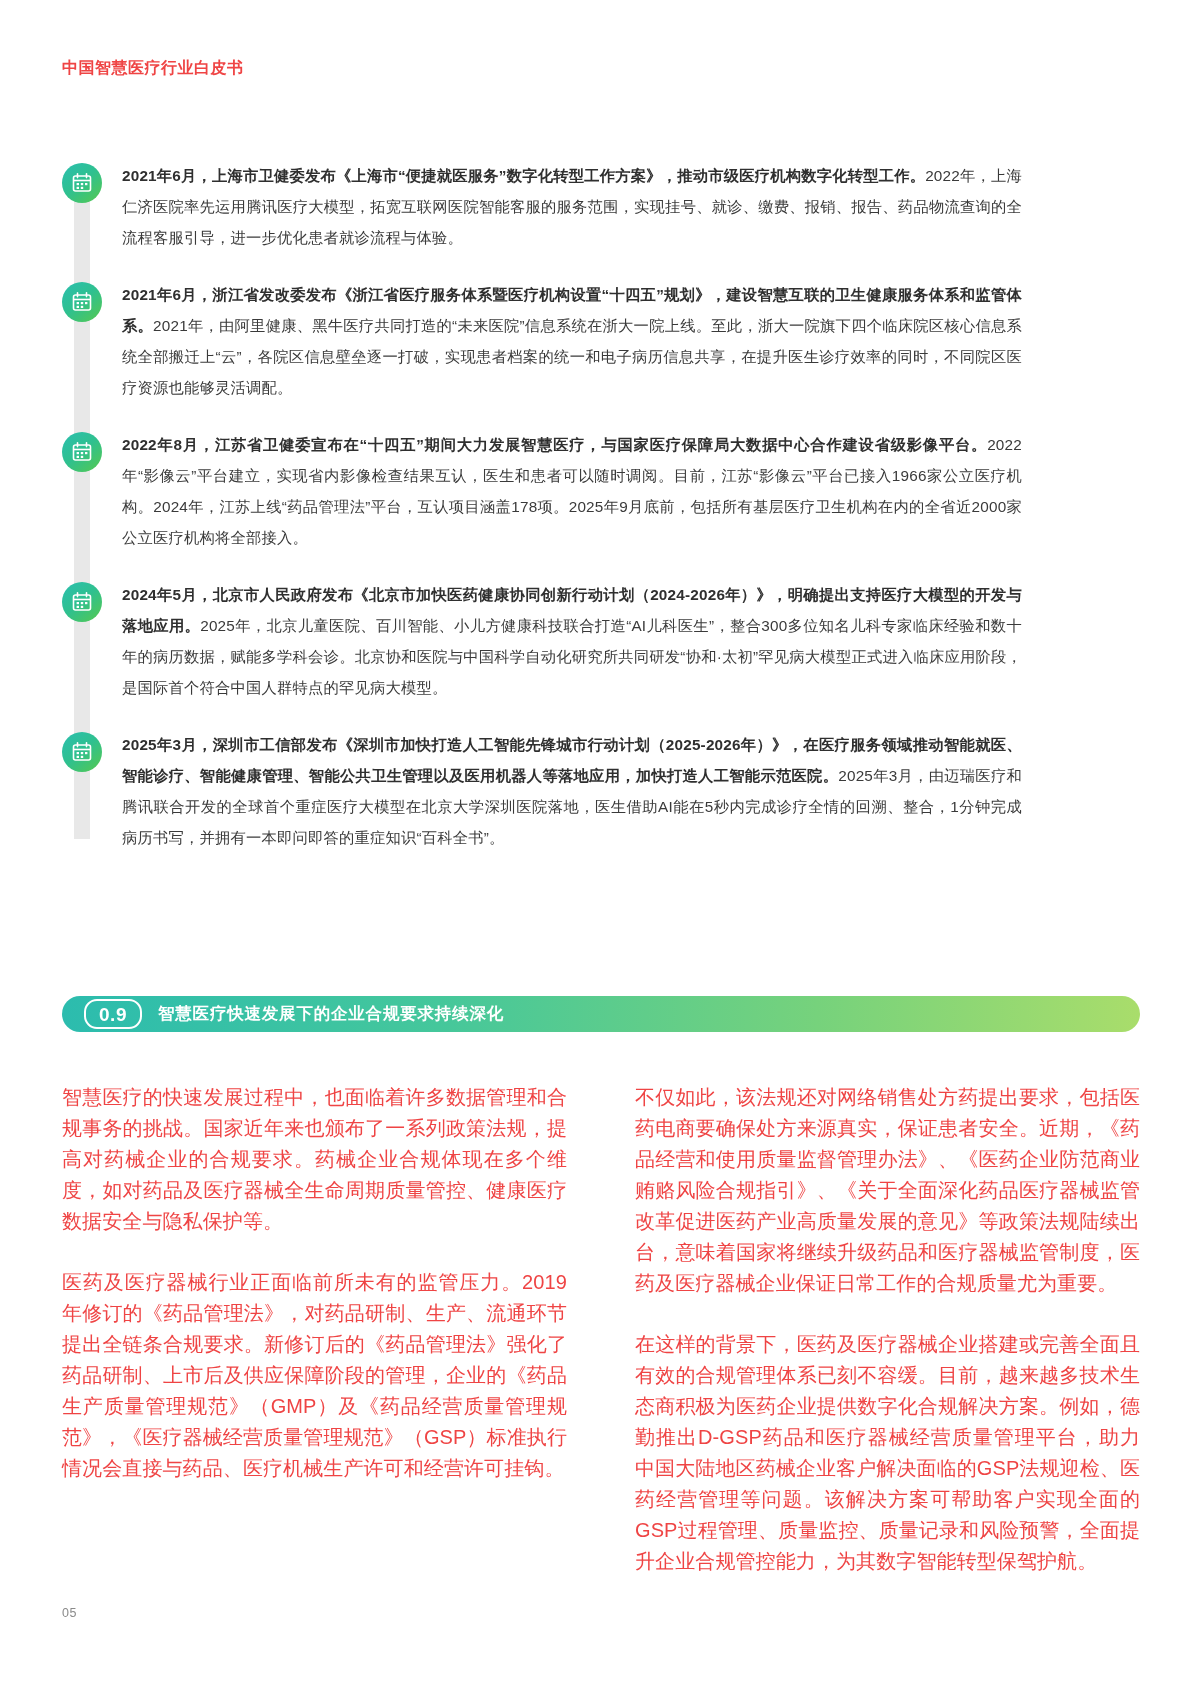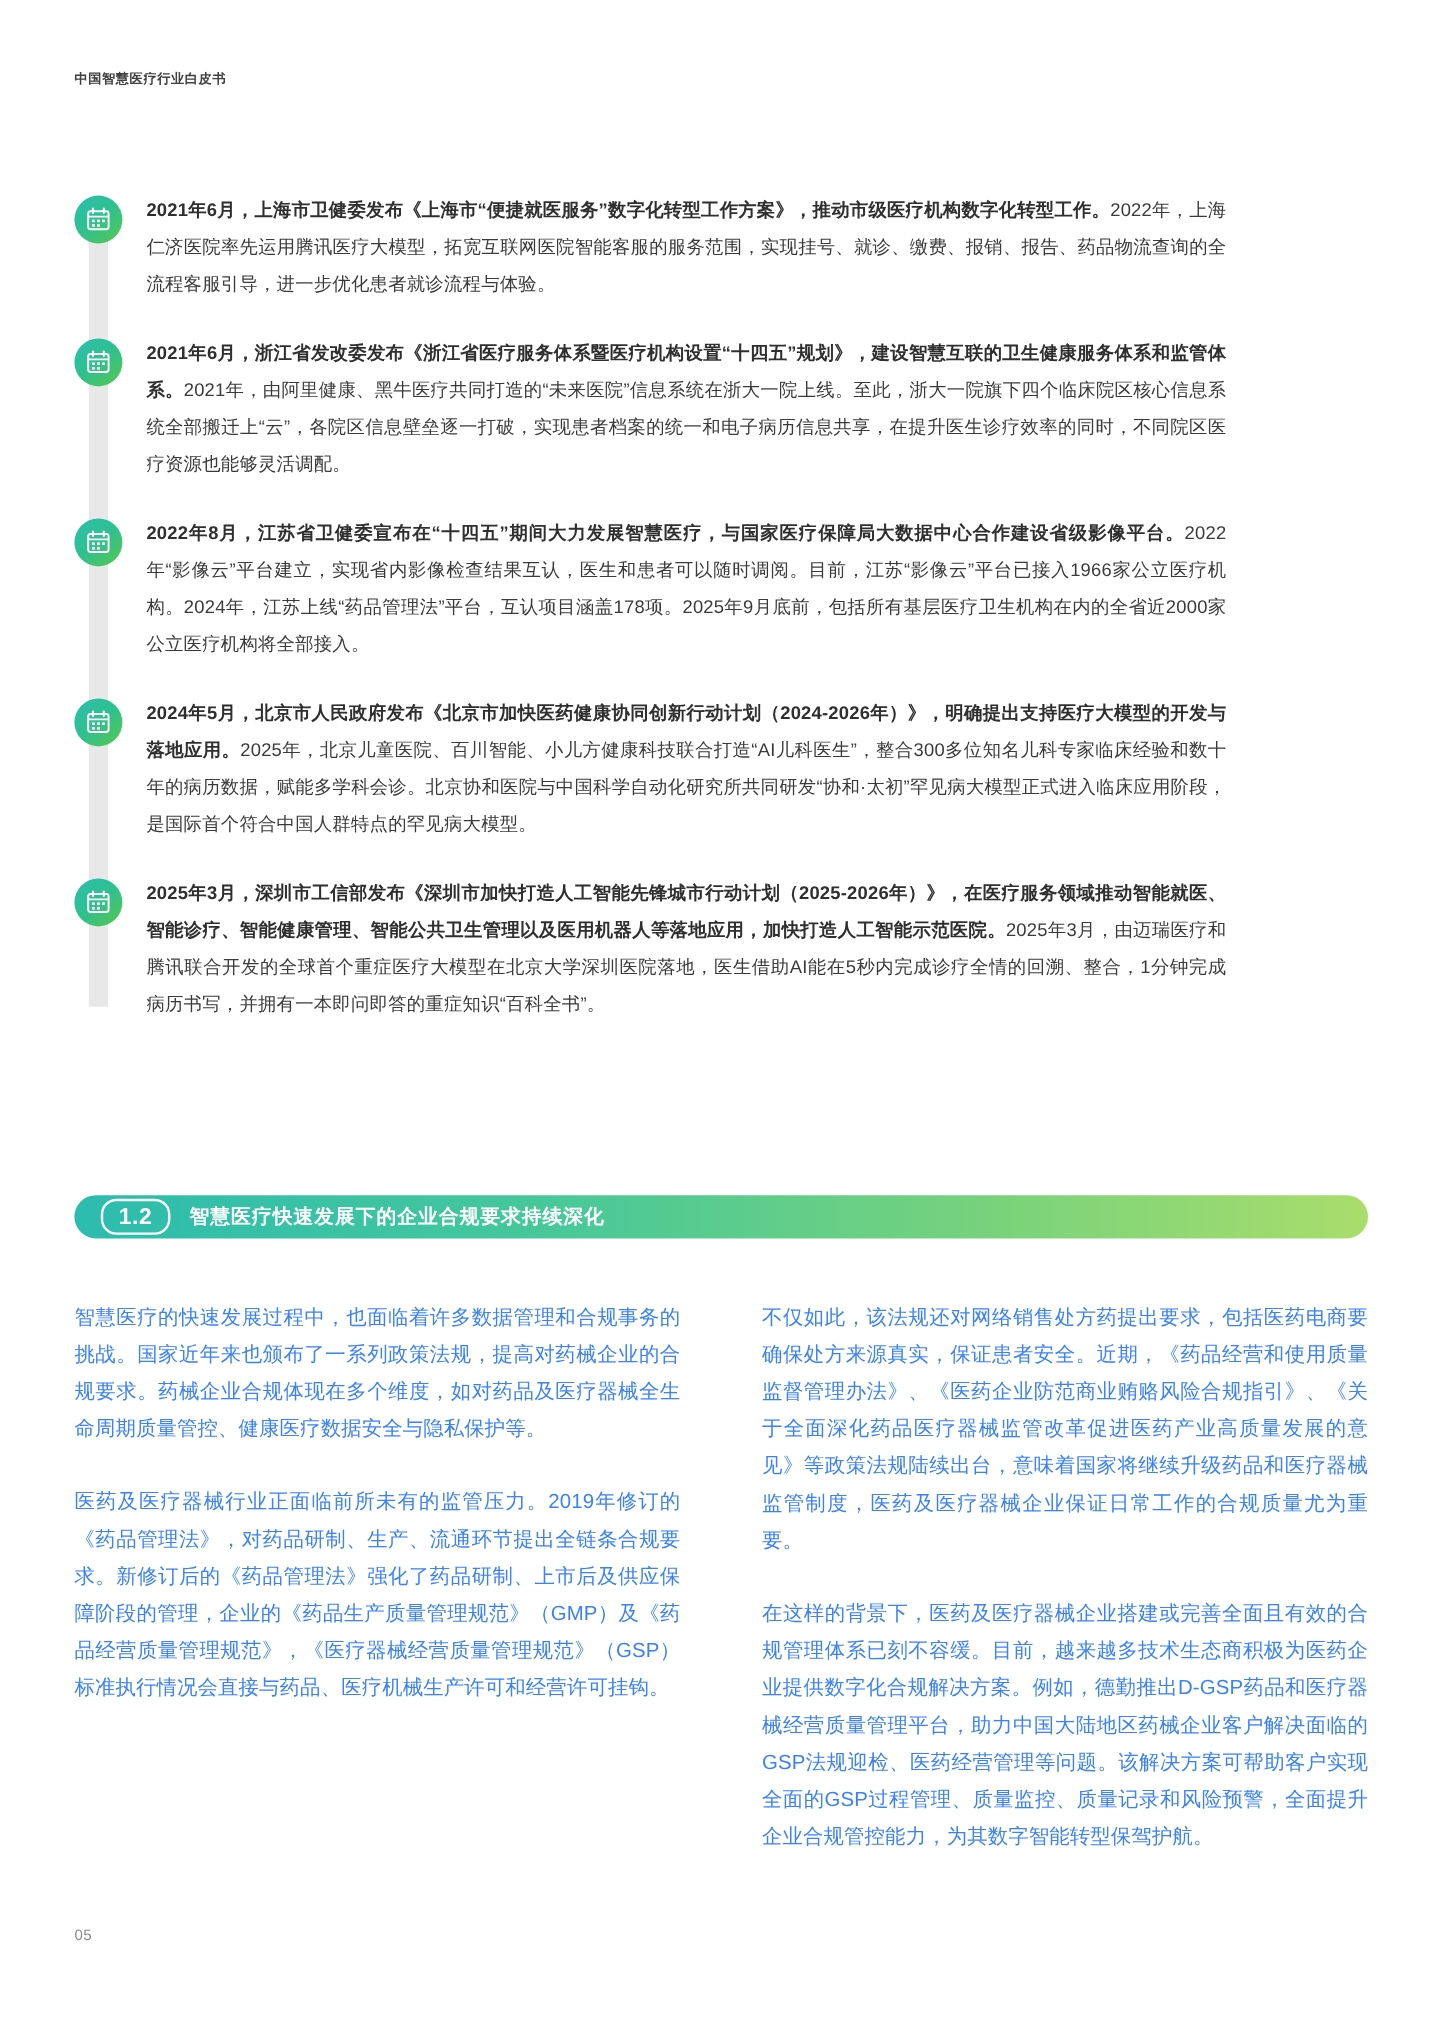--- a/index.html
+++ b/index.html
@@ -14,24 +14,24 @@
   .page{
     position:relative;
     width:1200px;height:1698px;
     box-sizing:border-box;
   }
 
   
   .run-head{
     position:absolute;
     left:62px;top:58px;
-    font-size:11px;
+    font-size:16px;
     font-weight:700;
     letter-spacing:.5px;
-    color:#404040;
+    color:#ef4444;
   }
 
   
   .timeline{
     position:absolute;
     left:62px;top:160px;
     width:960px;
   }
   .tl-rail{
     position:absolute;
@@ -110,23 +110,23 @@
     width:1078px;
     display:flex;
     gap:68px;
   }
   .col{
     width:505px;
     flex:0 0 auto;
   }
   .col p{
     margin:0 0 30px 0;
-    font-size:17px;
+    font-size:20px;
     line-height:31px;
-    color:#3b82f6;
+    color:#ef4444;
     text-align:justify;
     text-justify:inter-ideograph;
     letter-spacing:.1px;
   }
   .col p:last-child{margin-bottom:0;margin-top:15px;}
 
   
   .pageno{
     position:absolute;
     left:62px;top:1606px;
@@ -225,21 +225,21 @@
           <rect x="14" y="11" width="2.4" height="2.2" fill="#ffffff"></rect>
           <rect x="5.6" y="14.8" width="2.4" height="2.2" fill="#ffffff"></rect>
           <rect x="9.8" y="14.8" width="2.4" height="2.2" fill="#ffffff"></rect>
         </svg>
       </div>
       <div class="tl-text"><b>2025年3月，深圳市工信部发布《深圳市加快打造人工智能先锋城市行动计划（2025-2026年）》，在医疗服务领域推动智能就医、智能诊疗、智能健康管理、智能公共卫生管理以及医用机器人等落地应用，加快打造人工智能示范医院。</b><span>2025年3月，由迈瑞医疗和腾讯联合开发的全球首个重症医疗大模型在北京大学深圳医院落地，医生借助AI能在5秒内完成诊疗全情的回溯、整合，1分钟完成病历书写，并拥有一本即问即答的重症知识“百科全书”。</span></div>
     </div>
   </div>
 
   <div class="sec-banner">
-    <div class="sec-num">1.2</div>
+    <div class="sec-num">0.9</div>
     <div class="sec-title">智慧医疗快速发展下的企业合规要求持续深化</div>
   </div>
 
   <div class="cols">
     <div class="col">
       <p>智慧医疗的快速发展过程中，也面临着许多数据管理和合规事务的挑战。国家近年来也颁布了一系列政策法规，提高对药械企业的合规要求。药械企业合规体现在多个维度，如对药品及医疗器械全生命周期质量管控、健康医疗数据安全与隐私保护等。</p>
       <p>医药及医疗器械行业正面临前所未有的监管压力。2019年修订的《药品管理法》，对药品研制、生产、流通环节提出全链条合规要求。新修订后的《药品管理法》强化了药品研制、上市后及供应保障阶段的管理，企业的《药品生产质量管理规范》（GMP）及《药品经营质量管理规范》，《医疗器械经营质量管理规范》（GSP）标准执行情况会直接与药品、医疗机械生产许可和经营许可挂钩。</p>
     </div>
     <div class="col">
       <p>不仅如此，该法规还对网络销售处方药提出要求，包括医药电商要确保处方来源真实，保证患者安全。近期，《药品经营和使用质量监督管理办法》、《医药企业防范商业贿赂风险合规指引》、《关于全面深化药品医疗器械监管改革促进医药产业高质量发展的意见》等政策法规陆续出台，意味着国家将继续升级药品和医疗器械监管制度，医药及医疗器械企业保证日常工作的合规质量尤为重要。</p>

